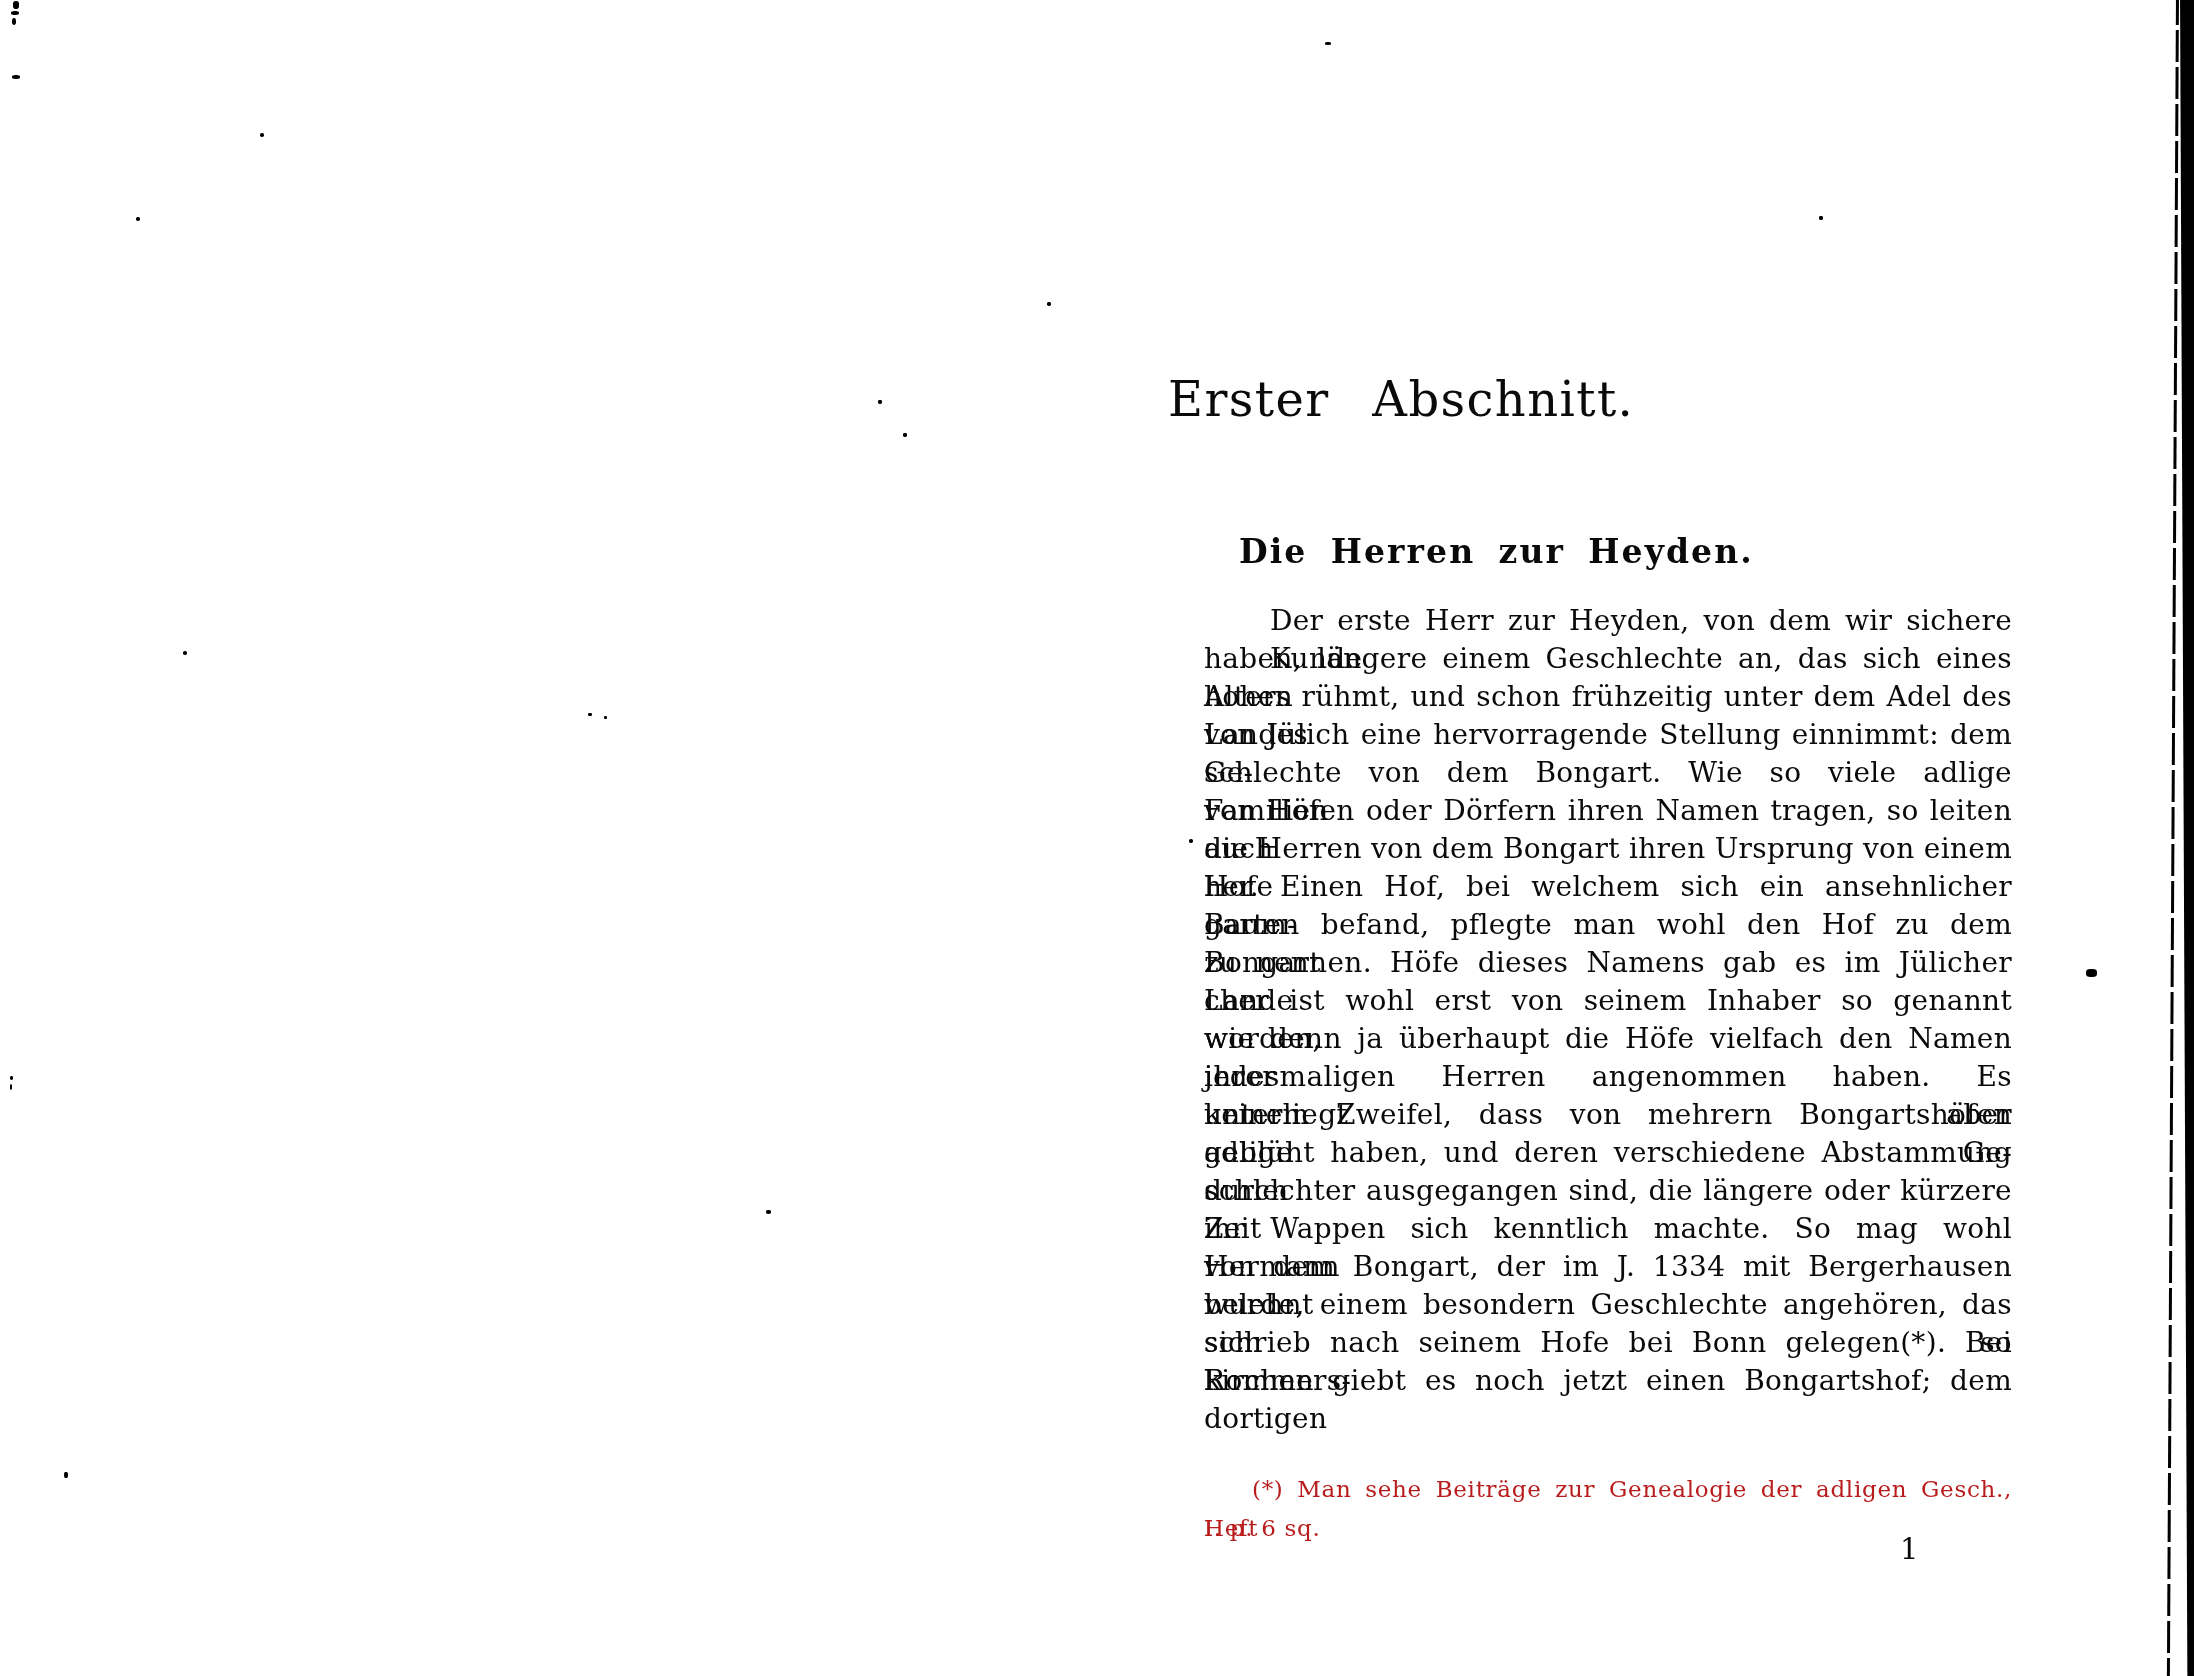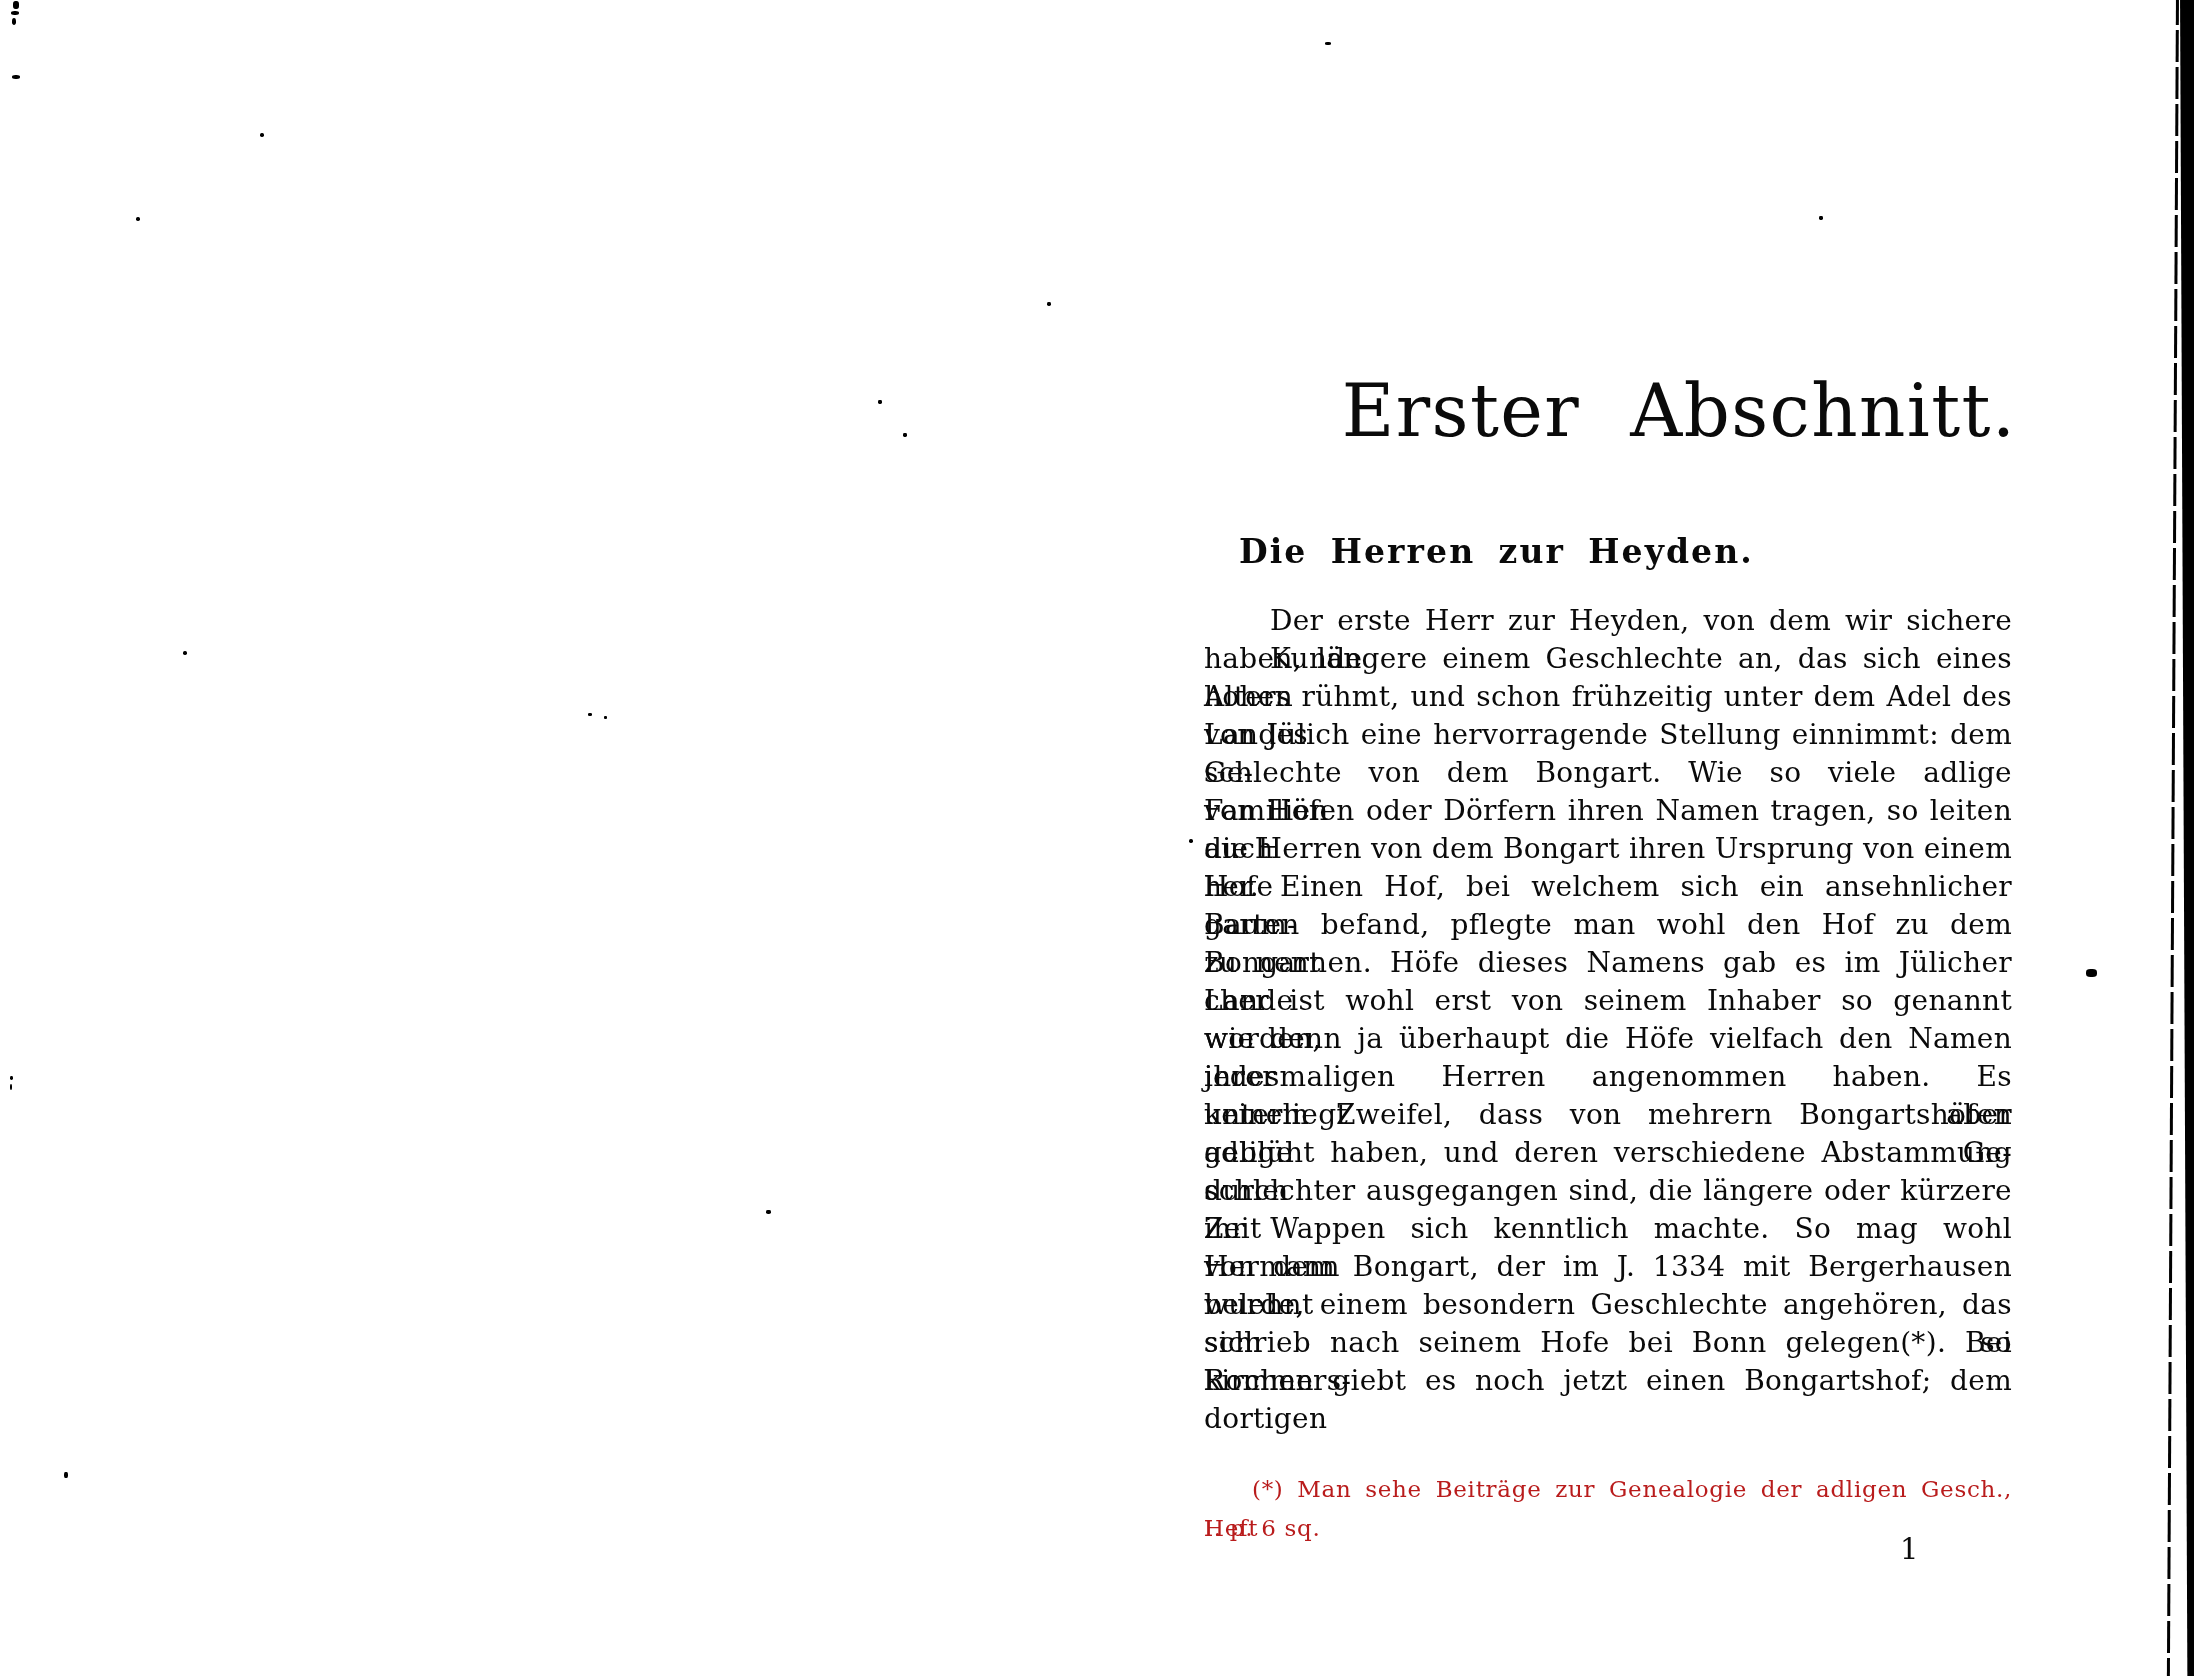--- a/index.html
+++ b/index.html
@@ -6,23 +6,22 @@
   .page{
     position:relative;
     width:2194px;height:1676px;
     background:#ffffff;
     overflow:hidden;
     font-family:"DejaVu Serif", serif;
     color:#0a0a0a;
   }
   .chapter-title{
     position:absolute;
-    left:1274px;top:374px;width:810px;
-    text-align:center;
-    font-size:72px;line-height:1.05;
+    left:1168px;top:374px;width:810px;
+    font-size:48px;line-height:1.05;
     letter-spacing:1.4px;word-spacing:26px;
     white-space:nowrap;
   }
   .section-subtitle{
     position:absolute;
     left:1239px;top:534px;width:810px;
     font-weight:bold;
     font-size:33px;line-height:1.1;
     letter-spacing:2.1px;word-spacing:9.7px;
     white-space:nowrap;

